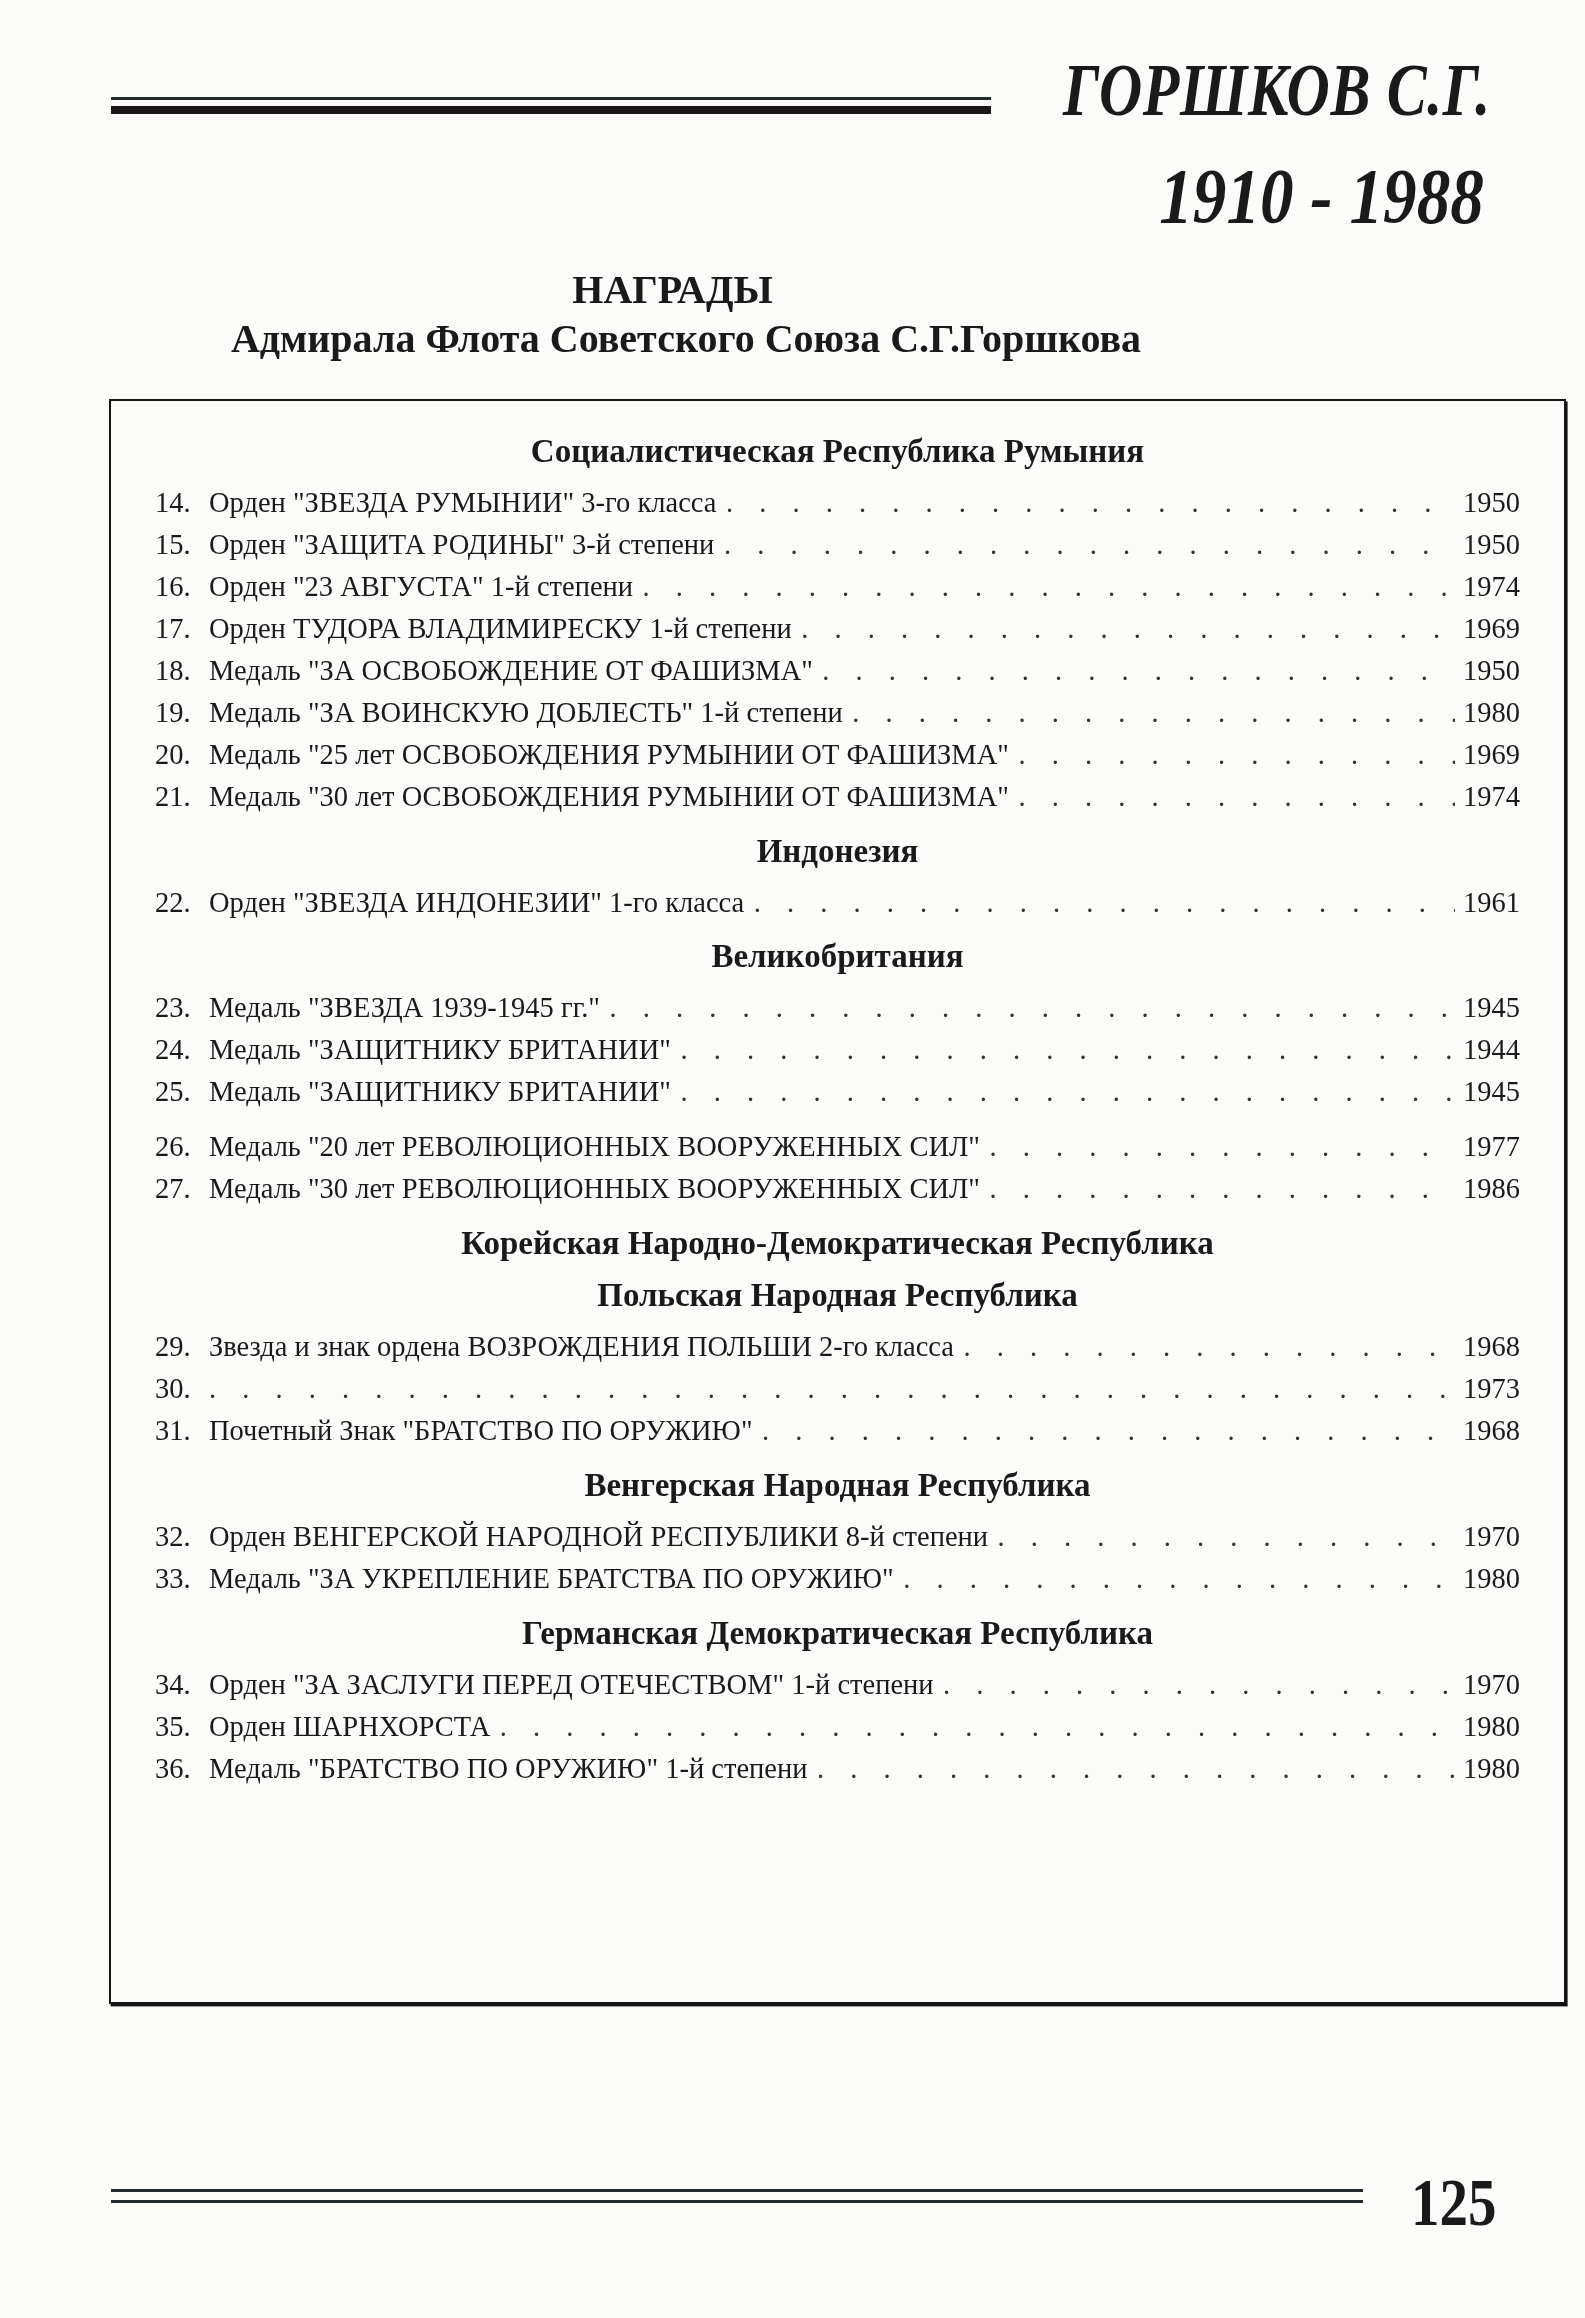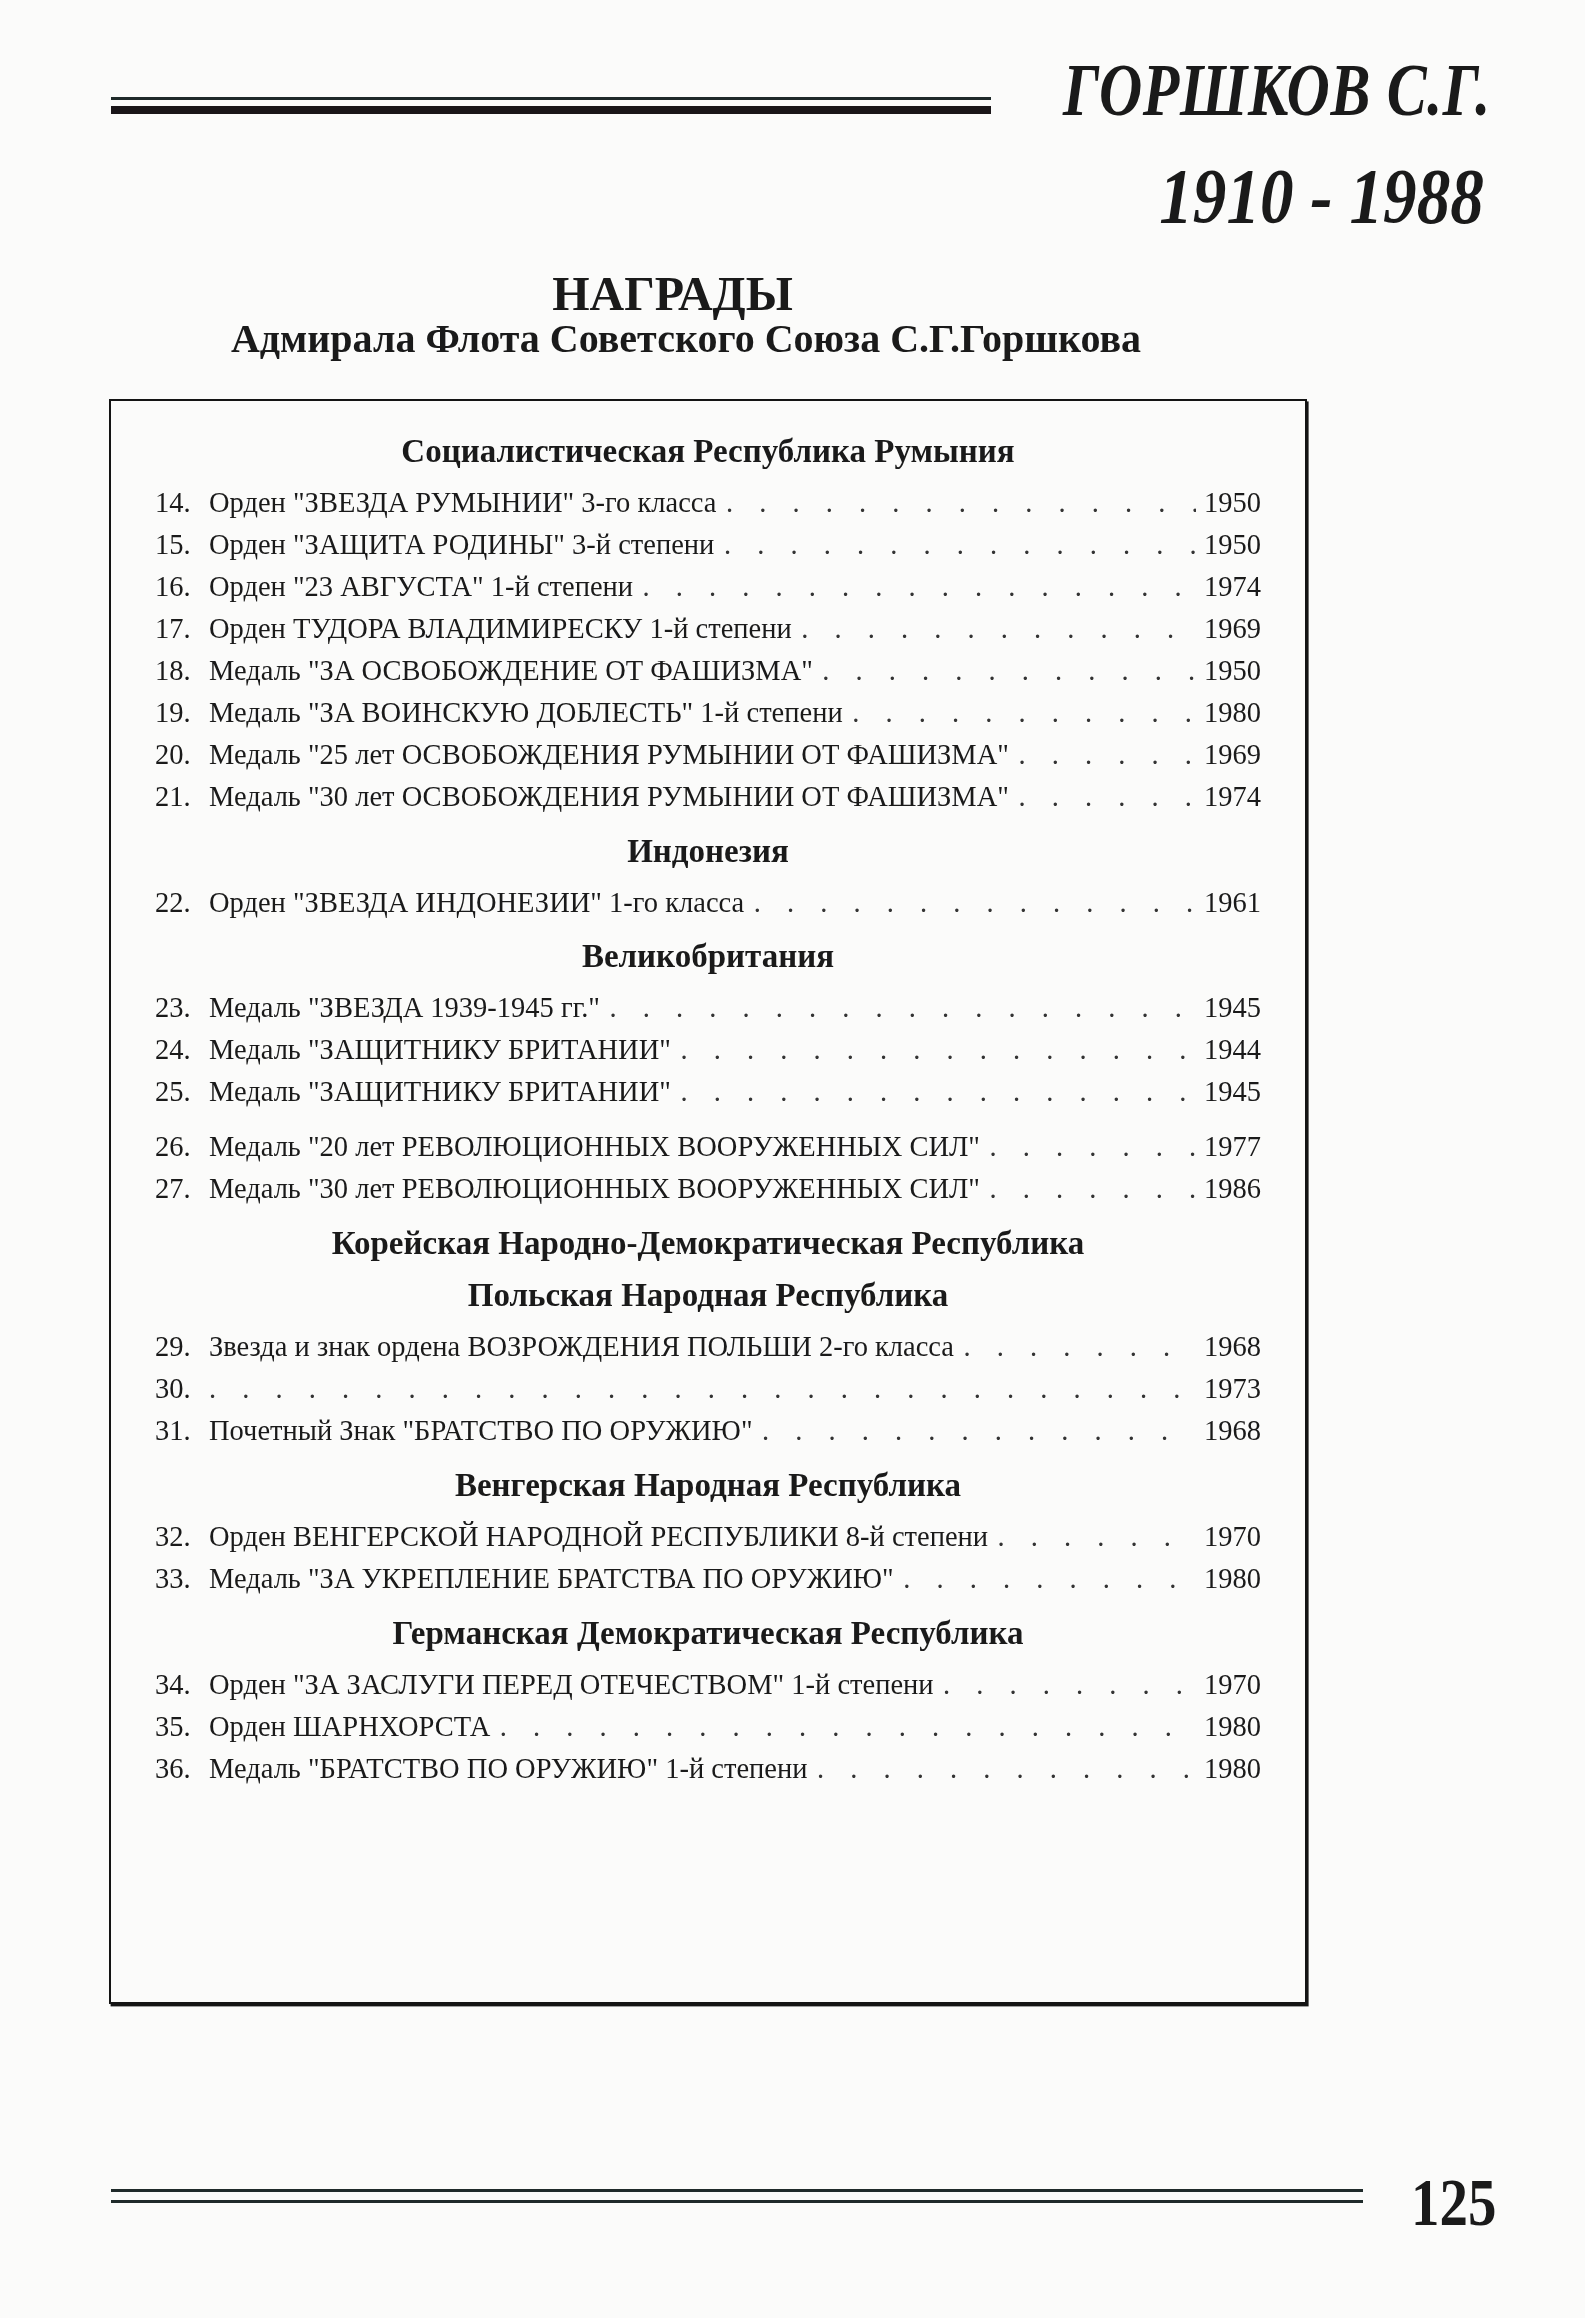--- a/index.html
+++ b/index.html
@@ -23,29 +23,29 @@
     white-space: nowrap;
   }
   .life-years {
     position: absolute; right: 101px; top: 151px;
     font-size: 79px; font-style: italic; font-weight: bold;
     transform: scaleX(0.85); transform-origin: right center;
     white-space: nowrap;
   }
   .doc-title {
     position: absolute; left: 0; width: 1345px; top: 266px;
-    text-align: center; font-size: 48px; font-weight: bold;
+    text-align: center; font-size: 40px; font-weight: bold;
   }
   .doc-subtitle {
     position: absolute; left: 0; width: 1372px; top: 315px;
     text-align: center; font-size: 40px; font-weight: bold;
   }
   .awards-box {
     position: absolute; left: 109px; top: 399px;
-    width: 1198px; height: 1605px;
+    width: 1457px; height: 1605px;
     border: 2.4px solid #141414;
     box-sizing: border-box;
     box-shadow: 1.6px 2.4px 0 #141414;
   }
   .box-inner { position: absolute; left: 44px; right: 44px; top: 30px; }
   .country-heading {
     text-align: center; font-size: 33px; font-weight: bold;
     height: 40px; line-height: 40px;
     margin-bottom: 11px;
   }

